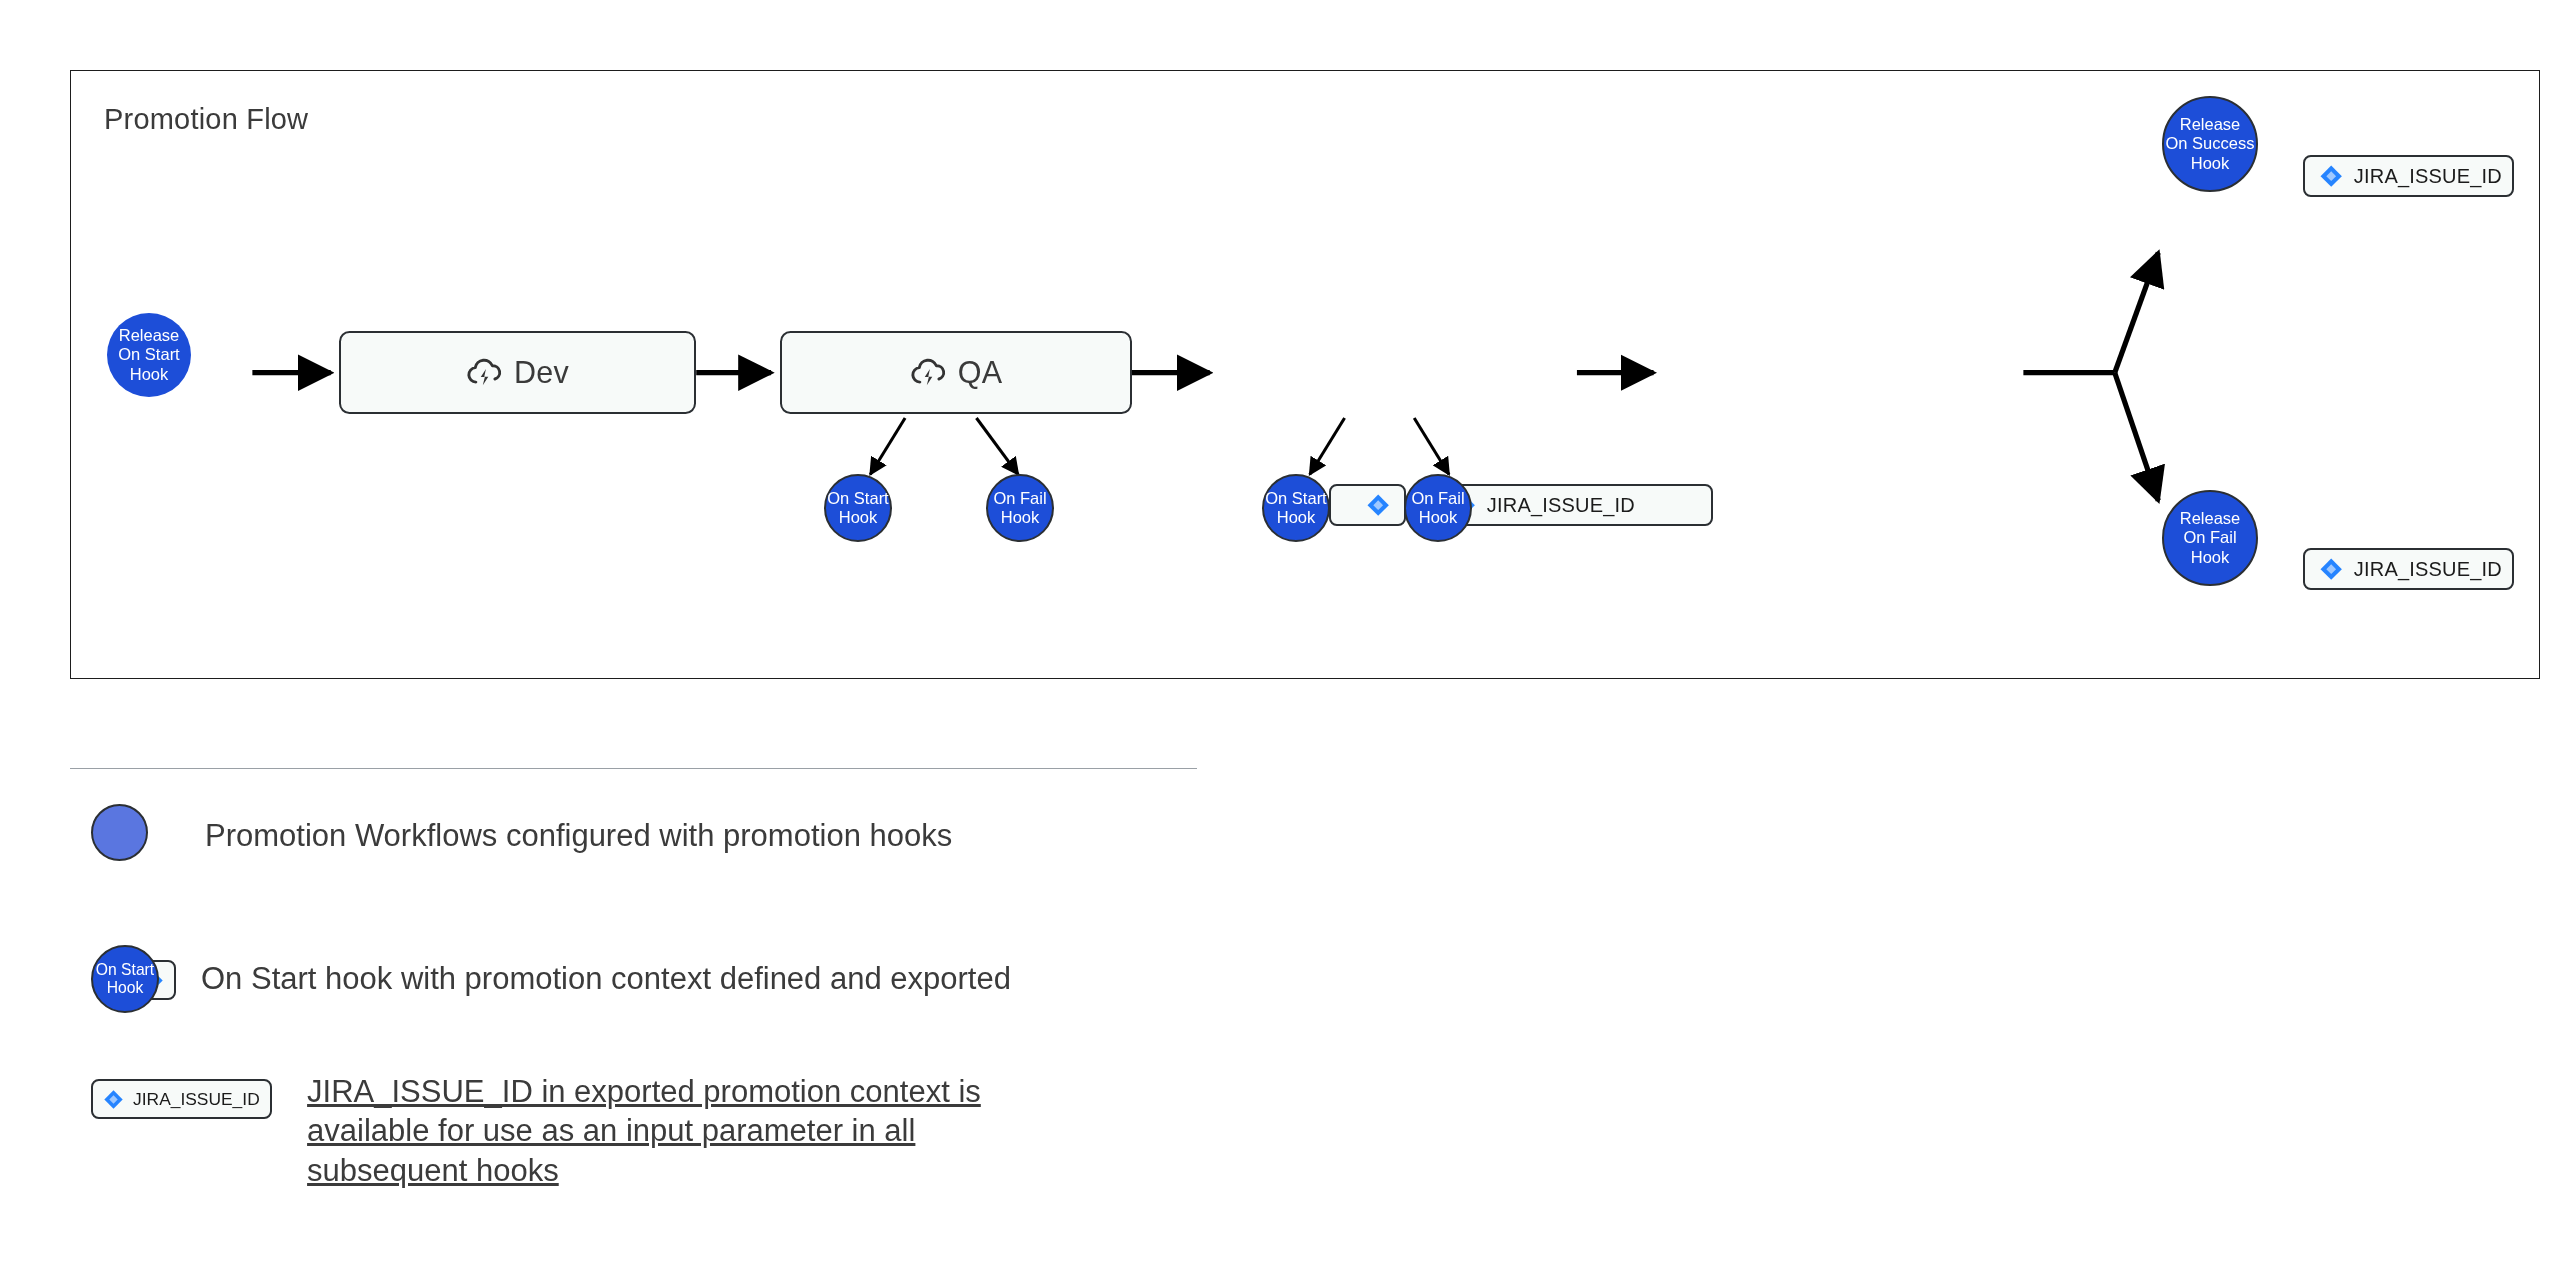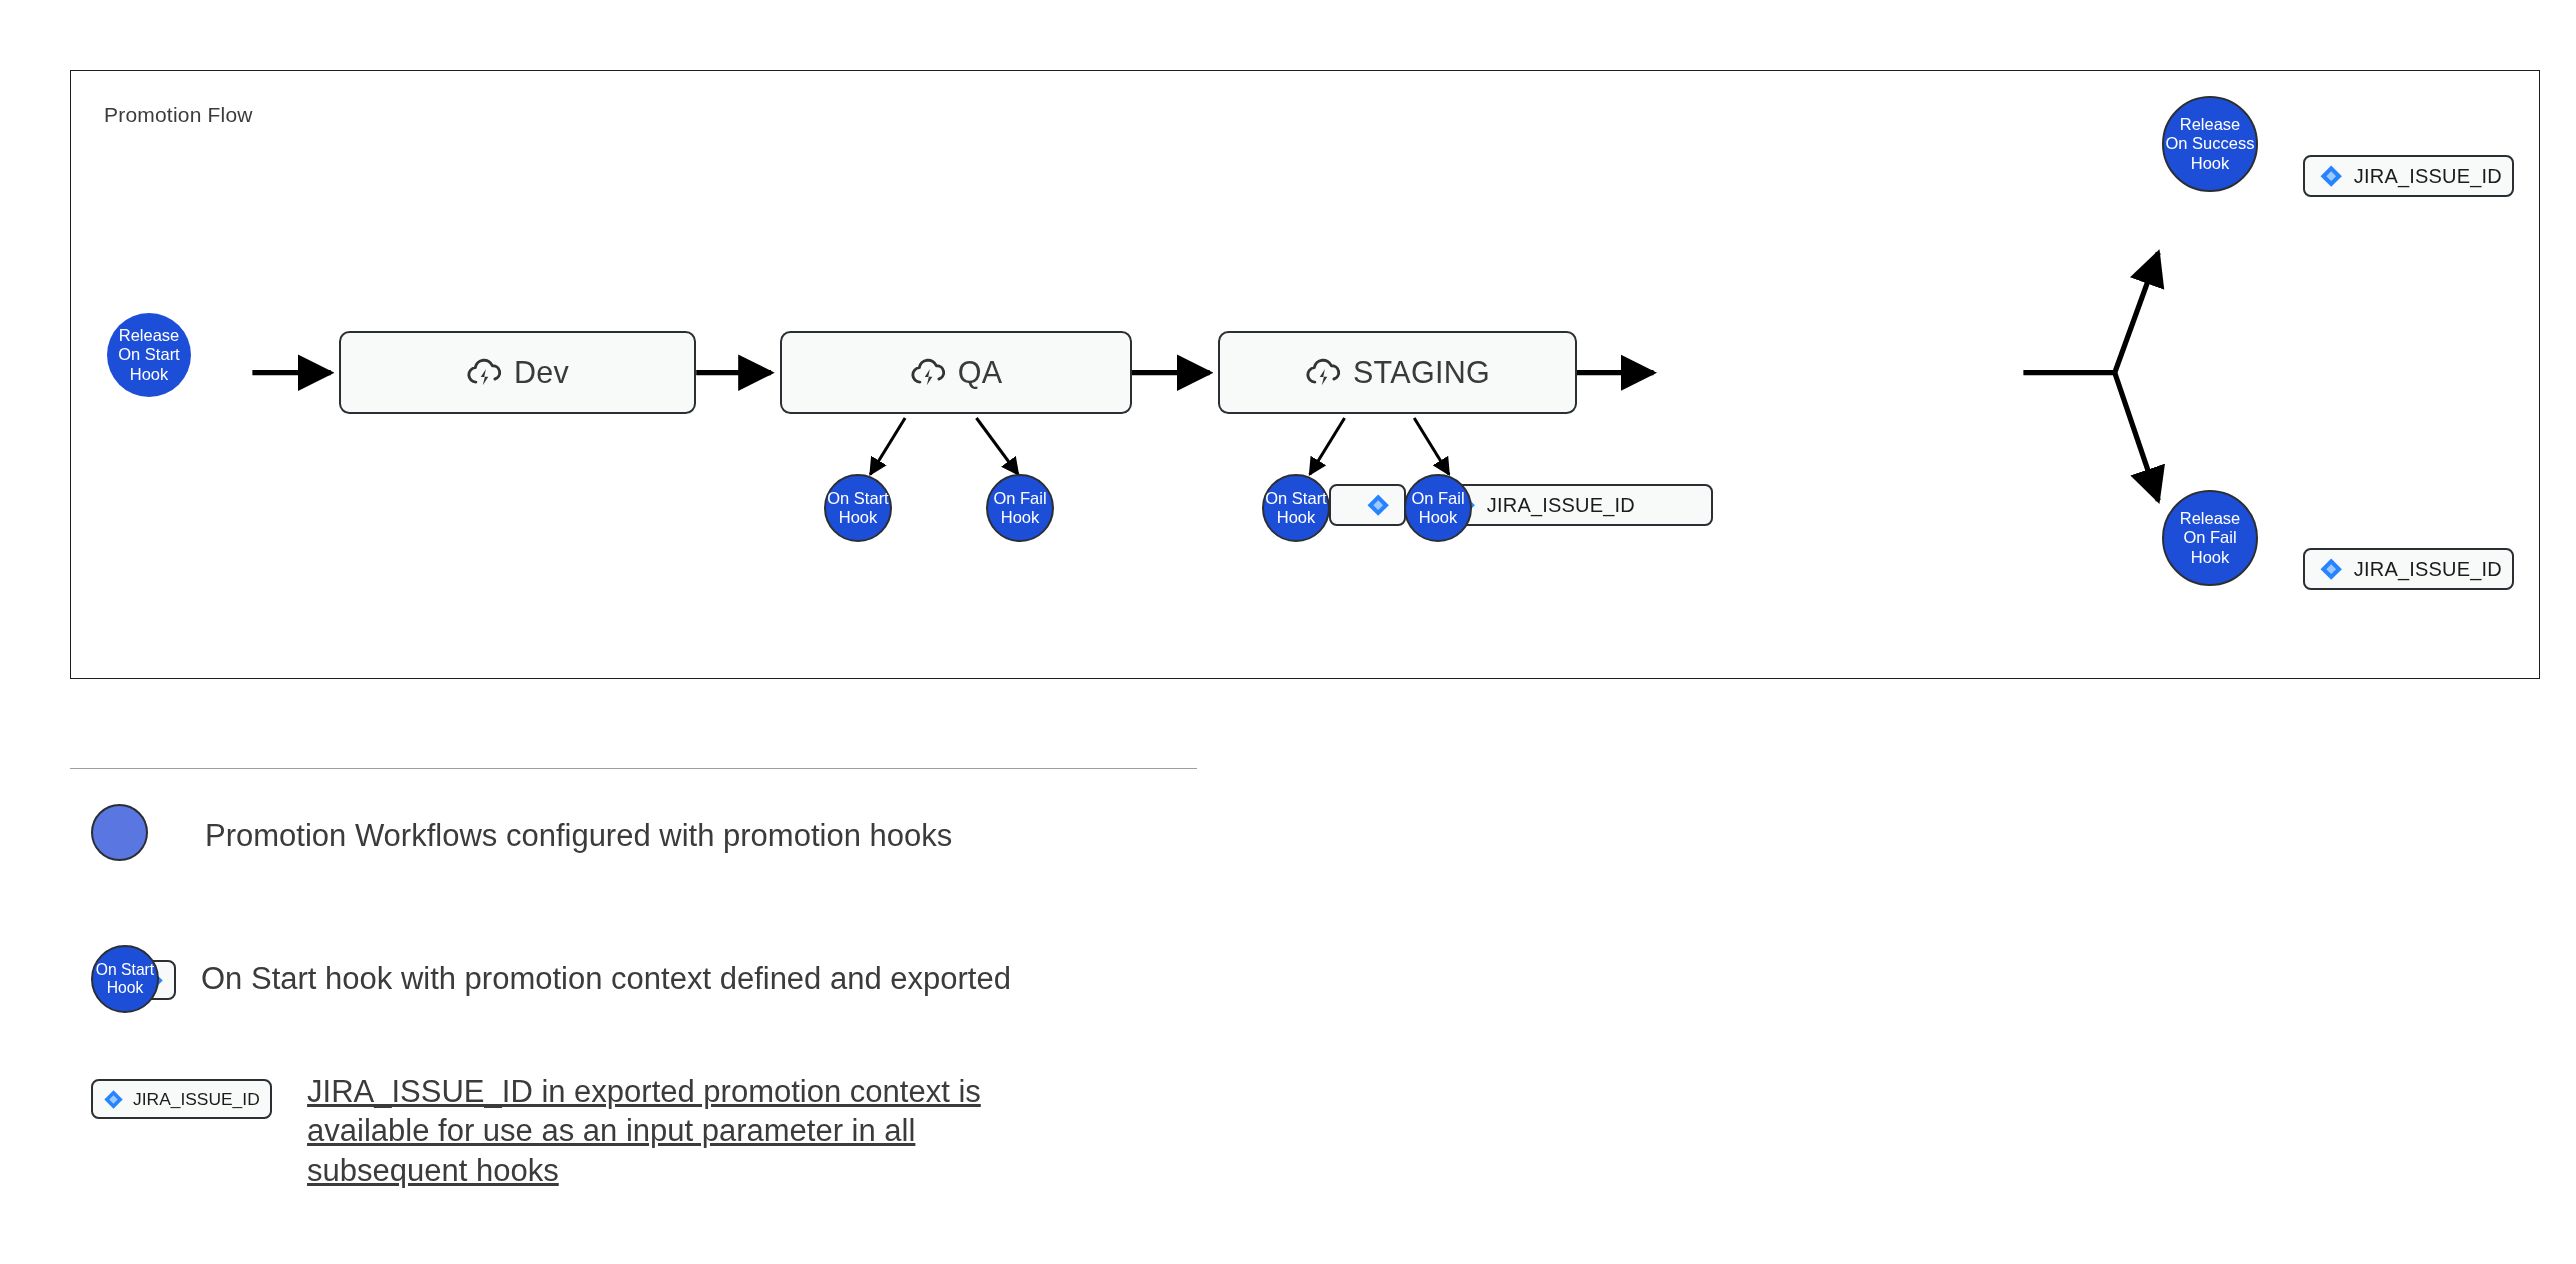--- a/index.html
+++ b/index.html
@@ -31,21 +31,21 @@
     height: 609px;
     border: 1.7px solid #1d1d1d;
     background: #ffffff;
     box-sizing: border-box;
   }
 
   .diagram-title {
     position: absolute;
     left: 104px;
     top: 103px;
-    font-size: 21px;
+    font-size: 29px;
     color: #3b3b3b;
     letter-spacing: 0.2px;
     white-space: nowrap;
   }
 
   
   .stage {
     position: absolute;
     height: 83px;
     background: #f7faf9;
@@ -227,27 +227,20 @@
   </div>
 
   <div class="stage" style="left:780px; top:331px; width:352px;text-align:center;">
     <svg class="cloud-icon" width="38" height="33" viewBox="0 0 24 21">
       <path d="M6.2 16.6a4.6 4.6 0 0 1 -.4 -9.17 5.7 5.7 0 0 1 10.9 -1.2 4.3 4.3 0 0 1 1.6 8.4" fill="none" stroke="#333" stroke-width="1.85" stroke-linecap="round" stroke-linejoin="round"></path>
       <path d="M12.6 8.2 L9.3 13.3 h2.6 L10.6 18.6 L14.1 13.2 h-2.6 z" fill="#333"></path>
     </svg>
     <span class="stage-label">QA</span>
   </div>
 
-  <div class="stage" style="left:1218px; top:331px; width:359px;">
-    <svg class="cloud-icon" width="38" height="33" viewBox="0 0 24 21">
-      <path d="M6.2 16.6a4.6 4.6 0 0 1 -.4 -9.17 5.7 5.7 0 0 1 10.9 -1.2 4.3 4.3 0 0 1 1.6 8.4" fill="none" stroke="#333" stroke-width="1.85" stroke-linecap="round" stroke-linejoin="round"></path>
-      <path d="M12.6 8.2 L9.3 13.3 h2.6 L10.6 18.6 L14.1 13.2 h-2.6 z" fill="#333"></path>
-    </svg>
-    <span class="stage-label">STAGING</span>
-  </div>
 
 
   <div class="circle circle-sm bordered" style="left:824px; top:474px;">
     <span>On Start</span>
     <span>Hook</span>
   </div>
 
   <div class="circle circle-sm bordered" style="left:986px; top:474px;">
     <span>On Fail</span>
     <span>Hook</span>

